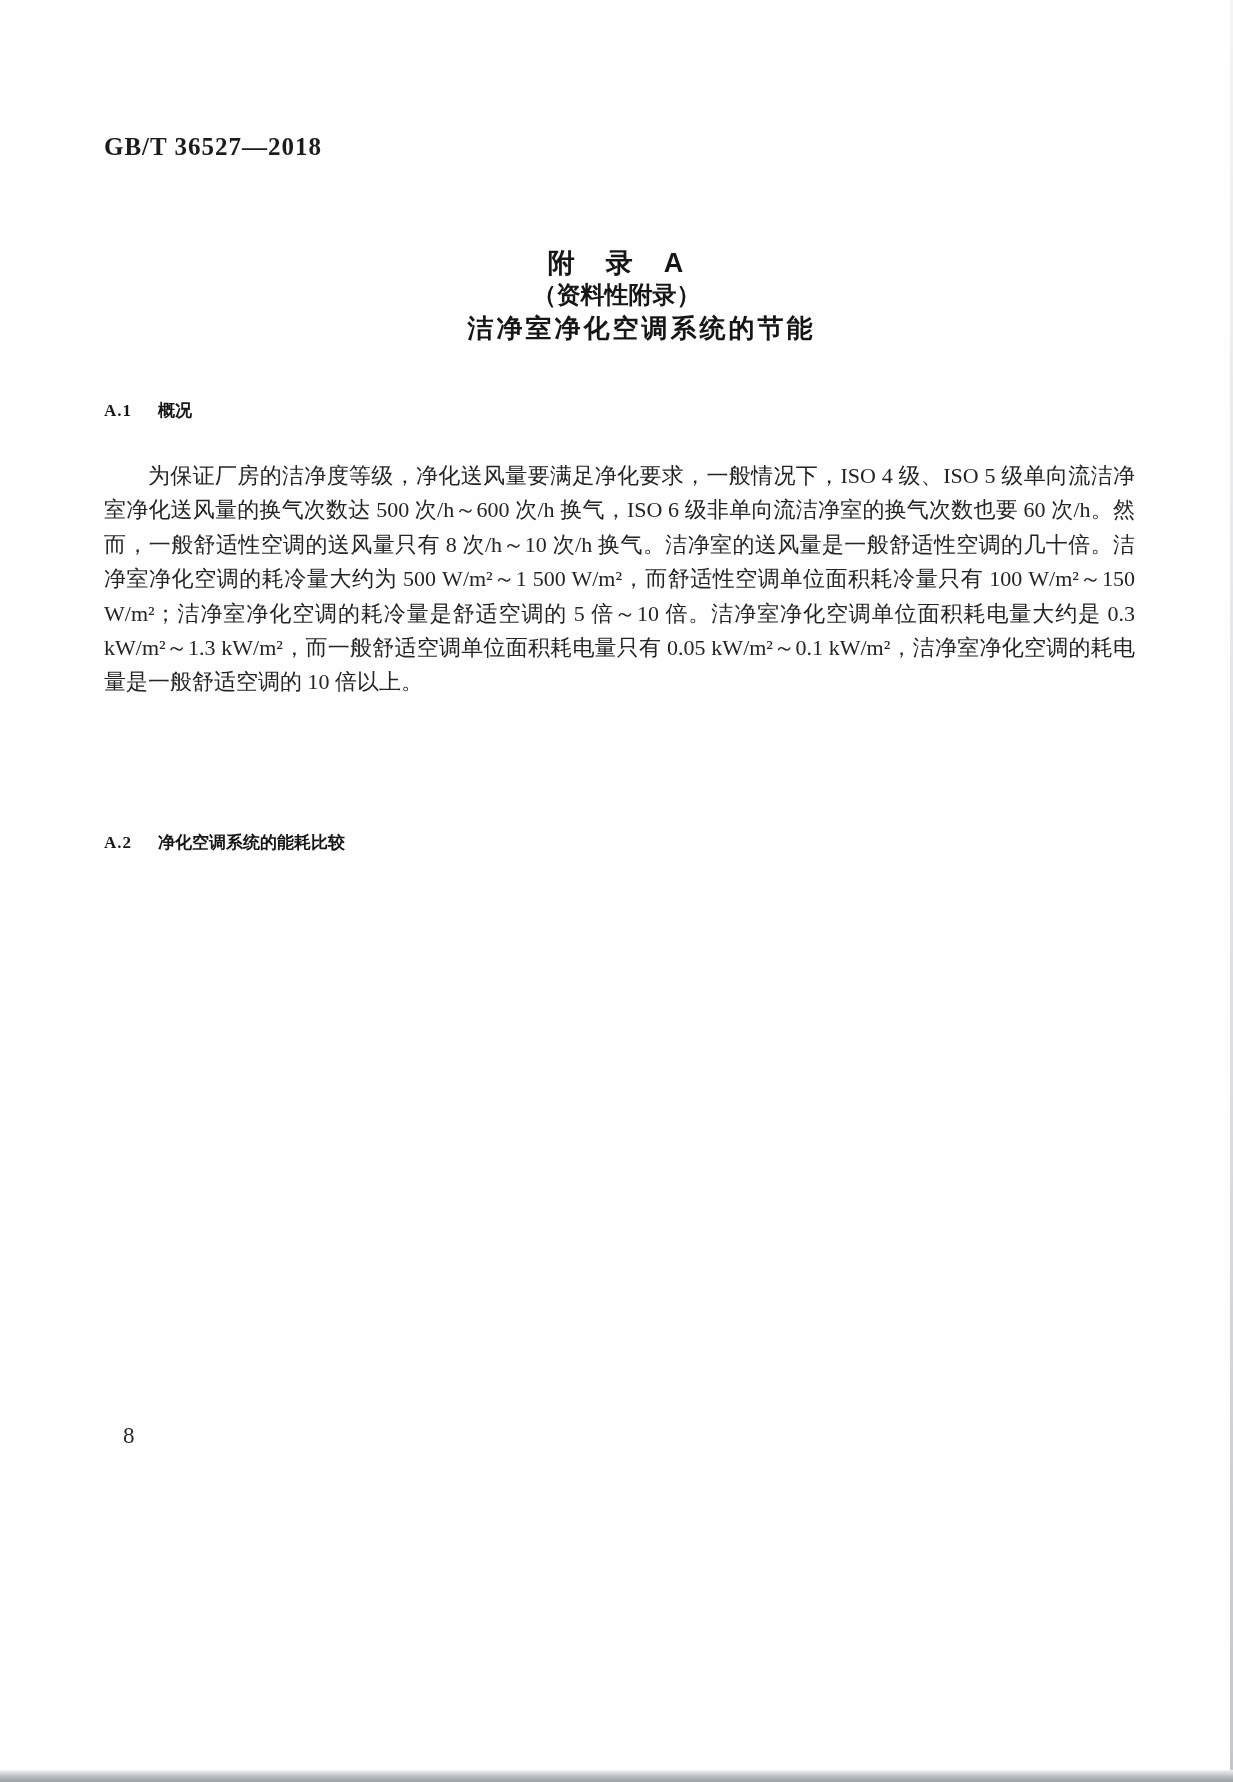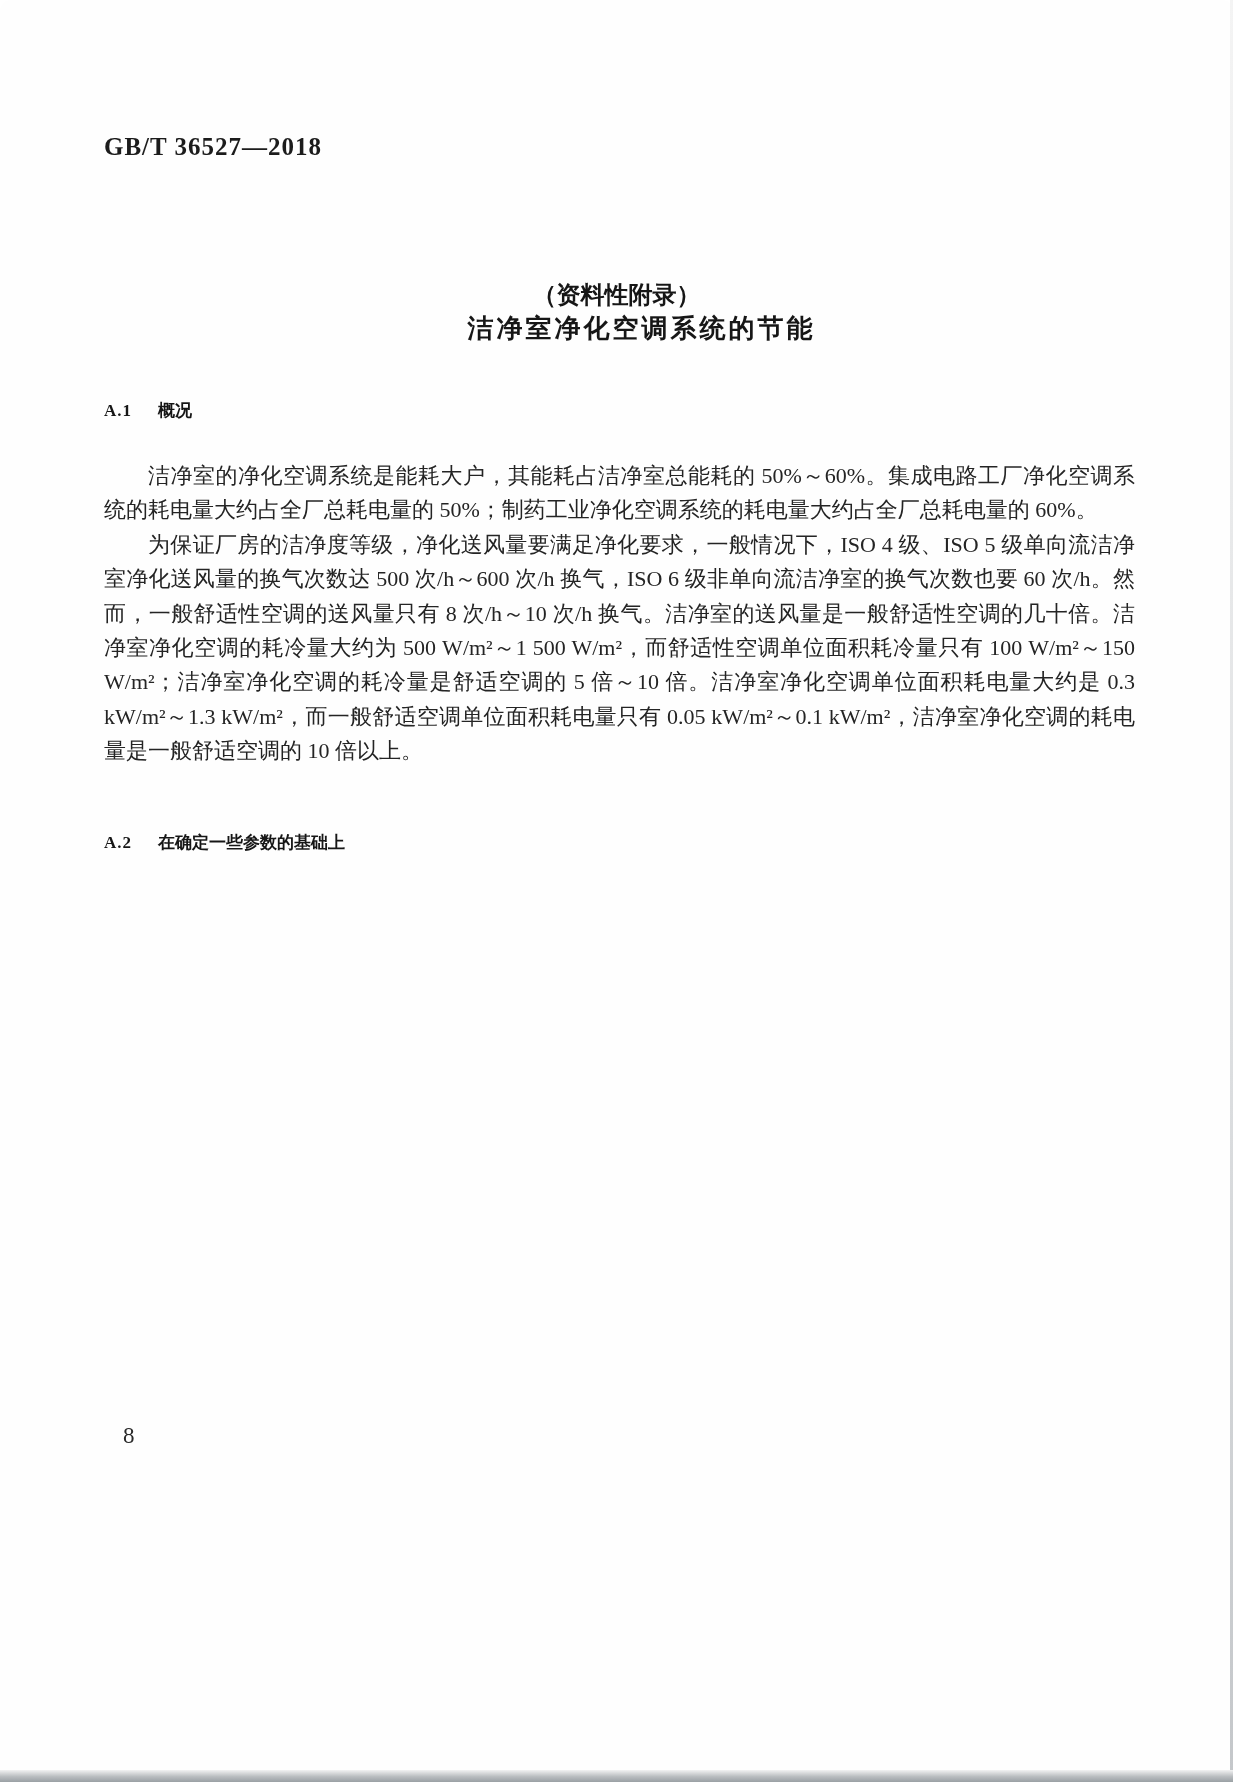--- a/index.html
+++ b/index.html
@@ -68,36 +68,36 @@
     background:linear-gradient(to bottom,#f2f2f2,#b9bdc0 55%,#9aa0a4);
   }
 </style>
 </head>
 <body>
 
 <div class="page">
 
   <div class="doc-header">GB/T 36527—2018</div>
 
+  <div class="appendix-label">附　录　A</div>
 
   <div class="appendix-note">（资料性附录）</div>
 
   <div class="appendix-title">洁净室净化空调系统的节能</div>
 
   <div class="section-heading" id="heading-a1">
     <span class="sec-num">A.1</span><span class="sec-title">概况</span>
   </div>
 
   <div class="text-block" id="body-a1">
-    <p>洁净室的净化空调系统是能耗大户，其能耗占洁净室总能耗的 50%～60%。集成电路工厂净化空调系统的耗电量大约占全厂总耗电量的 50%；制药工业净化空调系统的耗电量大约占全厂总耗电量的 60%。</p>
     <p>为保证厂房的洁净度等级，净化送风量要满足净化要求，一般情况下，ISO 4 级、ISO 5 级单向流洁净室净化送风量的换气次数达 500 次/h～600 次/h 换气，ISO 6 级非单向流洁净室的换气次数也要 60 次/h。然而，一般舒适性空调的送风量只有 8 次/h～10 次/h 换气。洁净室的送风量是一般舒适性空调的几十倍。洁净室净化空调的耗冷量大约为 500 W/m²～1 500 W/m²，而舒适性空调单位面积耗冷量只有 100 W/m²～150 W/m²；洁净室净化空调的耗冷量是舒适空调的 5 倍～10 倍。洁净室净化空调单位面积耗电量大约是 0.3 kW/m²～1.3 kW/m²，而一般舒适空调单位面积耗电量只有 0.05 kW/m²～0.1 kW/m²，洁净室净化空调的耗电量是一般舒适空调的 10 倍以上。</p>
   </div>
 
   <div class="section-heading" id="heading-a2">
-    <span class="sec-num">A.2</span><span class="sec-title">在确定一些参数的基础上</span>
+    <span class="sec-num">A.2</span><span class="sec-title">净化空调系统的能耗比较</span>
   </div>
 
 
   <div class="page-number">8</div>
 
   <div class="scan-edge-right"></div>
 
   <div class="scan-edge-bottom"></div>
 
 </div>

